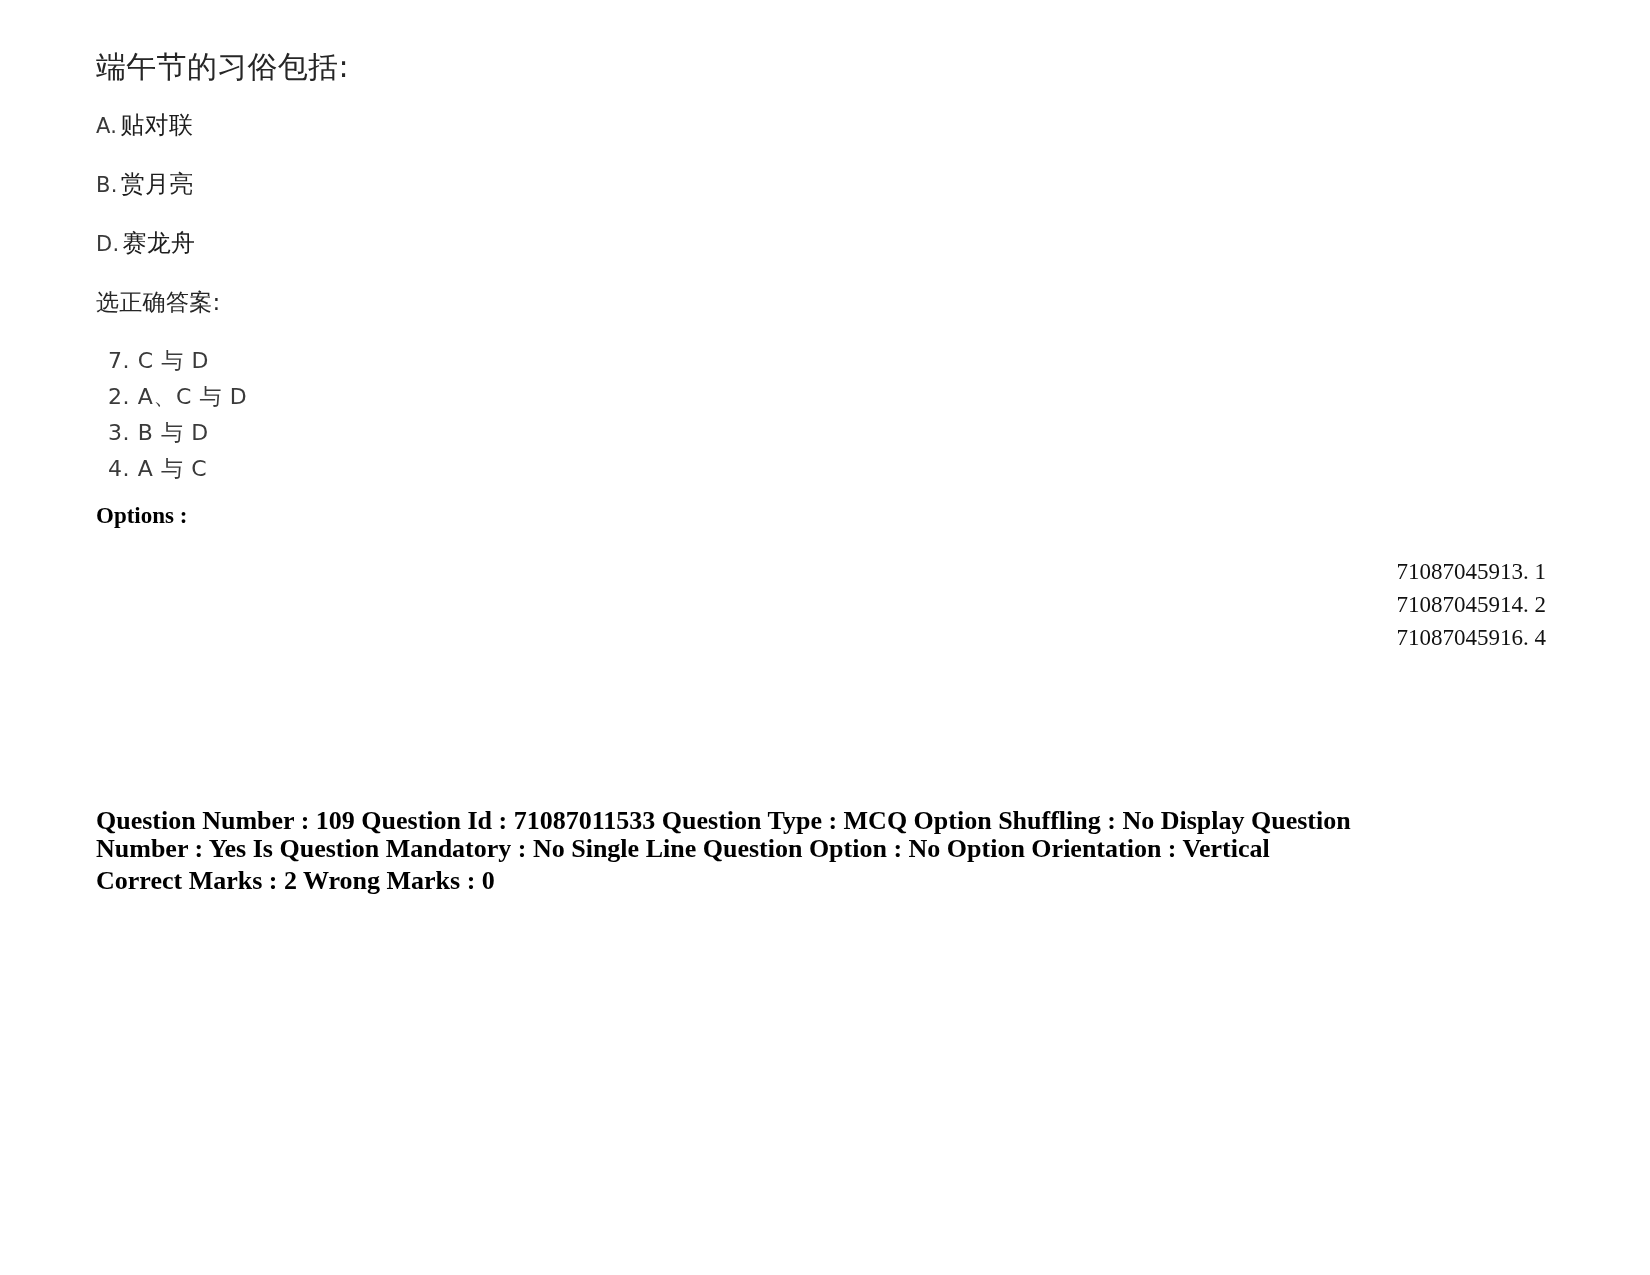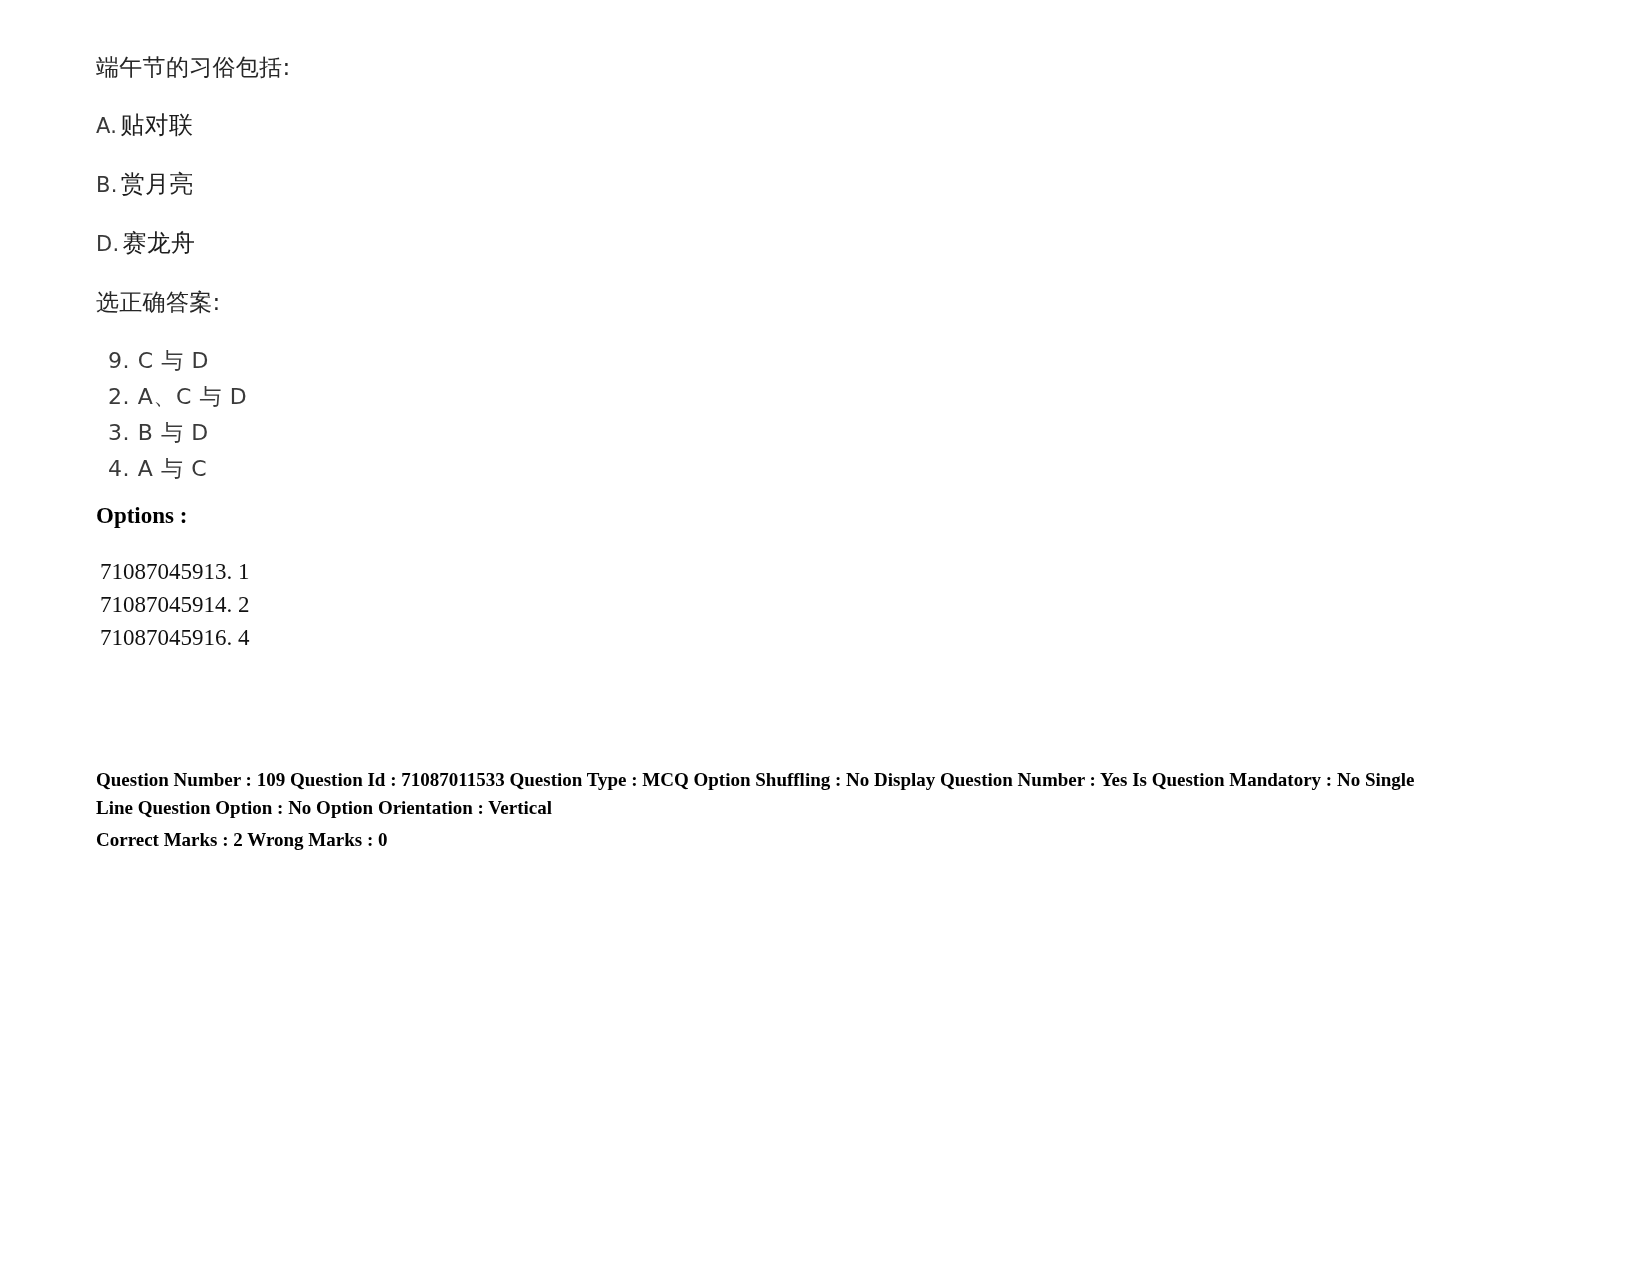--- a/index.html
+++ b/index.html
@@ -28,21 +28,21 @@
   
   .qblock {
     position: absolute;
     left: 96px;
     top: 52px;
     width: 1460px;
   }
 
   .q-stem {
     font-family: "DejaVu Sans", sans-serif;
-    font-size: 23px;
+    font-size: 30px;
     line-height: 30px;
     color: #262626;
     letter-spacing: 0.3px;
     margin: 0 0 28px 0;
   }
 
   .opt-row {
     font-family: "DejaVu Sans", sans-serif;
     font-size: 23px;
     line-height: 30px;
@@ -90,41 +90,42 @@
   
   .options-head {
     font-family: "Liberation Serif", "DejaVu Serif", serif;
     font-weight: bold;
     font-size: 23px;
     line-height: 33px;
     color: #000000;
     margin-top: 12px;
   }
   .optid-list {
-    margin: 4px;
+    margin: 10px;
     padding: 0;
     list-style: none;
+    text-align: right;
   }
   .optid-list li {
     font-family: "Liberation Serif", "DejaVu Serif", serif;
     font-size: 23px;
     line-height: 33px;
     color: #111111;
     white-space: nowrap;
   }
 
   
   .meta {
     position: absolute;
     left: 96px;
-    top: 766px;
+    top: 807px;
     width: 1330px;
     font-family: "Liberation Serif", "DejaVu Serif", serif;
     font-weight: bold;
-    font-size: 19px;
+    font-size: 26px;
     line-height: 28px;
     color: #000000;
   }
   .meta p {
     margin: 0 0 4px 0;
   }
   .meta .meta-marks {
     margin-top: 4px;
   }
 </style>
@@ -146,21 +147,21 @@
     </p>
 
 
     <p class="opt-row">
       <span class="opt-letter">D.</span><span class="opt-text">赛龙舟</span>
     </p>
 
     <p class="choose-line">选正确答案:</p>
 
     <ul class="ans-list">
-      <li>9. C 与 D</li>
+      <li>7. C 与 D</li>
       <li>2. A、C 与 D</li>
       <li>3. B 与 D</li>
       <li>4. A 与 C</li>
     </ul>
 
     <p class="options-head">Options :</p>
 
     <ul class="optid-list">
       <li>71087045913. 1</li>
       <li>71087045914. 2</li>

